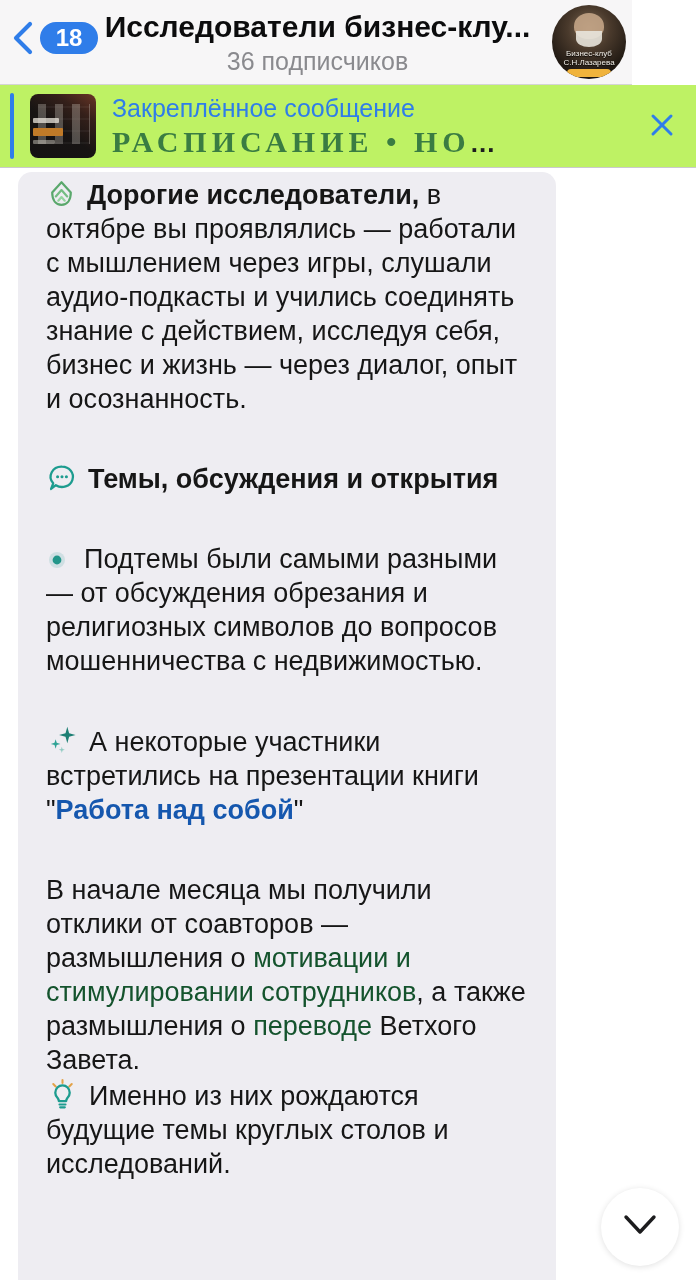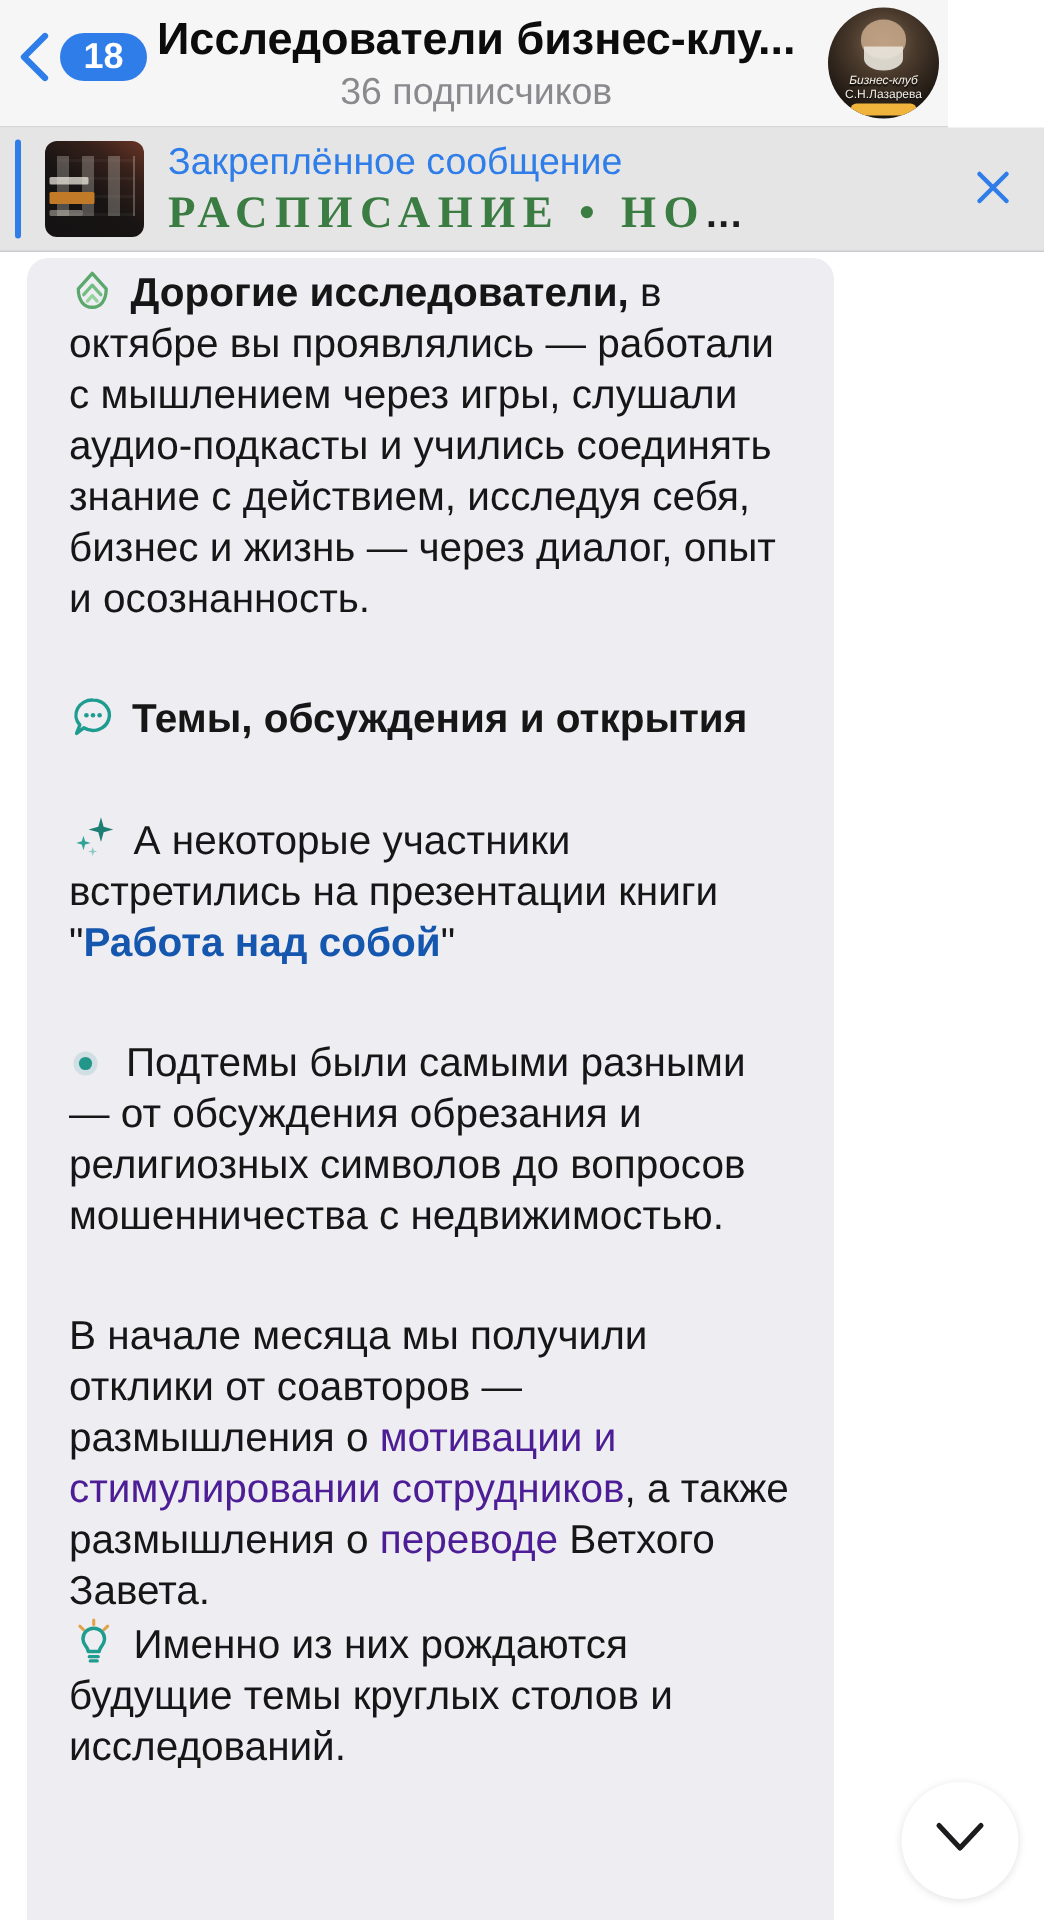--- a/index.html
+++ b/index.html
@@ -20,27 +20,27 @@
   .hsub { font-size:25px; color:#8a8a8e; margin-top:3px; }
   .avatar { position:absolute; right:6px; top:5px; width:74px; height:74px; border-radius:50%;
     overflow:hidden; cursor:pointer;
     background:radial-gradient(circle at 50% 32%, #7d6a55 0%, #4a3a2c 34%, #201913 72%, #100d0b 100%); }
   .avatar .face { position:absolute; top:8px; left:50%; transform:translateX(-50%);
     width:30px; height:26px; border-radius:50% 50% 45% 45%; background:#c9a98b; opacity:.85; }
   .avatar .beard { position:absolute; top:26px; left:50%; transform:translateX(-50%);
     width:26px; height:16px; border-radius:0 0 50% 50%; background:#e8e4dc; opacity:.9; }
   .avatar .aline { position:absolute; width:100%; text-align:center; color:#f3efe8;
     font-size:8px; line-height:9px; text-shadow:0 1px 1px #000; }
-  .avatar .l1 { top:44px;font-style:italic; } .avatar .l2 { top:53px; }
+  .avatar .l1 { top:44px; } .avatar .l2 { top:53px; }
   .avatar .pill { position:absolute; top:64px; left:50%; transform:translateX(-50%);
     width:44px; height:8px; border-radius:4px; background:#f0b33c; }
 
   
   .pinned { position:absolute; top:85px; left:0; width:696px; height:83px;
-    background:#e5e5e5; border-bottom:1px solid #cbc9ce; z-index:4; cursor:pointer; }
+    background:#bef264; border-bottom:1px solid #cbc9ce; z-index:4; cursor:pointer; }
   .pinbar { position:absolute; left:10px; top:8px; width:4px; height:66px;
     border-radius:2px; background:#2f7de9; }
   .pthumb { position:absolute; left:30px; top:9px; width:66px; height:64px; border-radius:8px;
     overflow:hidden;
     background:linear-gradient(215deg, #6a3526 0%, #35201a 26%, #171413 55%, #141213 100%); }
   .pthumb .grid { position:absolute; left:8px; top:10px; width:52px; height:40px;
     background:
       repeating-linear-gradient(to right, rgba(220,215,205,.55) 0 8px, transparent 8px 17px),
       repeating-linear-gradient(to bottom, rgba(0,0,0,0) 0 2px, rgba(255,255,255,.08) 2px 4px, transparent 4px 12px);
     background-size:100% 4px, 100% 100%; background-repeat:repeat-y, repeat;
@@ -61,21 +61,21 @@
 
   
   .chat { position:absolute; top:169px; left:0; width:696px; height:989px; background:#fff; }
   .bubble { position:absolute; left:18px; top:3px; width:538px; height:1140px;
     background:#eeedf2; border-radius:14px 14px 0 0; padding:6px 28px 0 28px; }
   .msg { font-size:27px; line-height:34px; color:#161616; }
   .para { margin-top:46px; }
   .para.first { margin-top:0; }
   .para.tight { margin-top:0; }
   .b { font-weight:700; }
-  .lnk { color:#4c1d95; cursor:pointer; }
+  .lnk { color:#14532d; cursor:pointer; }
   .lnk.b { color:#1557ae; font-weight:700; }
   .pe { display:inline-block; vertical-align:-6px; margin-right:10px; line-height:0; }
   .pe svg { display:block; }
   .pe.dot { margin-right:16px; vertical-align:-3px; }
 
   
   .fab { position:absolute; left:601px; top:1188px; width:78px; height:78px; border-radius:50%;
     background:#fff; box-shadow:0 1px 6px rgba(0,0,0,.12); display:flex; align-items:center;
     justify-content:center; cursor:pointer; z-index:6; }
 </style>
@@ -133,29 +133,29 @@
               <path d="M12 2.5 L4.8 10.5 C4.8 16.5 7.6 20 12 20 C16.4 20 19.2 16.5 19.2 10.5 Z" fill="none" stroke="#5aa86c" stroke-width="1.7" stroke-linejoin="round"></path>
               <path d="M7.6 13.5 L12 8.6 L16.4 13.5" fill="none" stroke="#74bd82" stroke-width="1.7" stroke-linecap="round" stroke-linejoin="round"></path>
               <path d="M9.5 16.8 L12 14 L14.5 16.8" fill="none" stroke="#95d49f" stroke-width="1.7" stroke-linecap="round" stroke-linejoin="round"></path>
             </svg></span><span class="b">Дорогие исследователи,</span><span> в октябре вы проявлялись — работали с мышлением через игры, слушали аудио-подкасты и учились соединять знание с действием, исследуя себя, бизнес и жизнь — через диалог, опыт и осознанность.</span></div>
         <div class="para"><span class="pe"><svg width="32" height="32" viewBox="0 0 24 24">
               <path d="M12 3.5 a8.2 7.6 0 1 1 -4.6 13.9 L3.8 20.2 L5.4 16 A8.2 7.6 0 0 1 12 3.5 Z" fill="none" stroke="#1d9c8f" stroke-width="1.7" stroke-linejoin="round"></path>
               <circle cx="8.7" cy="11.1" r="1.15" fill="#1d9c8f"></circle>
               <circle cx="12" cy="11.1" r="1.15" fill="#1d9c8f"></circle>
               <circle cx="15.3" cy="11.1" r="1.15" fill="#1d9c8f"></circle>
             </svg></span><span class="b">Темы, обсуждения и открытия</span></div>
+        <div class="para"><span class="pe dot"><svg width="22" height="22" viewBox="0 0 22 22">
+              <circle cx="11" cy="11" r="8" fill="#23968a" opacity="0.15"></circle>
+              <circle cx="11" cy="11" r="4.4" fill="#23968a"></circle>
+            </svg></span><span>Подтемы были самыми разными — от обсуждения обрезания и религиозных символов до вопросов мошенничества с недвижимостью.</span></div>
         <div class="para"><span class="pe"><svg width="33" height="33" viewBox="0 0 24 24">
               <path d="M15.5 2 L16.8 6.7 L21.5 8 L16.8 9.3 L15.5 14 L14.2 9.3 L9.5 8 L14.2 6.7 Z" fill="#1d7f74"></path>
               <path d="M7 11 L7.8 13.7 L10.5 14.5 L7.8 15.3 L7 18 L6.2 15.3 L3.5 14.5 L6.2 13.7 Z" fill="#2fa396"></path>
               <path d="M11.5 16.5 L12 18.2 L13.7 18.7 L12 19.2 L11.5 21 L11 19.2 L9.3 18.7 L11 18.2 Z" fill="#8fcac2"></path>
             </svg></span><span>А некоторые участники встретились на презентации книги "</span><span class="lnk b">Работа над собой</span><span>"</span></div>
-        <div class="para"><span class="pe dot"><svg width="22" height="22" viewBox="0 0 22 22">
-              <circle cx="11" cy="11" r="8" fill="#23968a" opacity="0.15"></circle>
-              <circle cx="11" cy="11" r="4.4" fill="#23968a"></circle>
-            </svg></span><span>Подтемы были самыми разными — от обсуждения обрезания и религиозных символов до вопросов мошенничества с недвижимостью.</span></div>
         <div class="para"><span>В начале месяца мы получили отклики от соавторов — размышления о </span><span class="lnk">мотивации и стимулировании сотрудников</span><span>, а также размышления о </span><span class="lnk">переводе</span><span> Ветхого Завета.</span></div>
         <div class="para tight"><span class="pe"><svg width="33" height="34" viewBox="0 0 24 25">
               <path d="M5.2 5.2 L7 7" stroke="#e2a249" stroke-width="1.5" stroke-linecap="round"></path>
               <path d="M12 2.2 L12 4.4" stroke="#e2a249" stroke-width="1.5" stroke-linecap="round"></path>
               <path d="M18.8 5.2 L17 7" stroke="#e2a249" stroke-width="1.5" stroke-linecap="round"></path>
               <path d="M12 6.2 a5.3 5.3 0 0 1 5.3 5.3 c0 2.1-1.2 3.2-2 4.4 -.4.6-.6 1.2-.6 1.8 h-5.4 c0-.6-.2-1.2-.6-1.8 -.8-1.2-2-2.3-2-4.4 A5.3 5.3 0 0 1 12 6.2 Z" fill="none" stroke="#1d9c8f" stroke-width="1.7" stroke-linejoin="round"></path>
               <path d="M9.8 20.2 h4.4 M10.3 22.3 h3.4" stroke="#1d9c8f" stroke-width="1.6" stroke-linecap="round"></path>
             </svg></span><span>Именно из них рождаются будущие темы круглых столов и исследований.</span></div>
       </div>
   </div>

